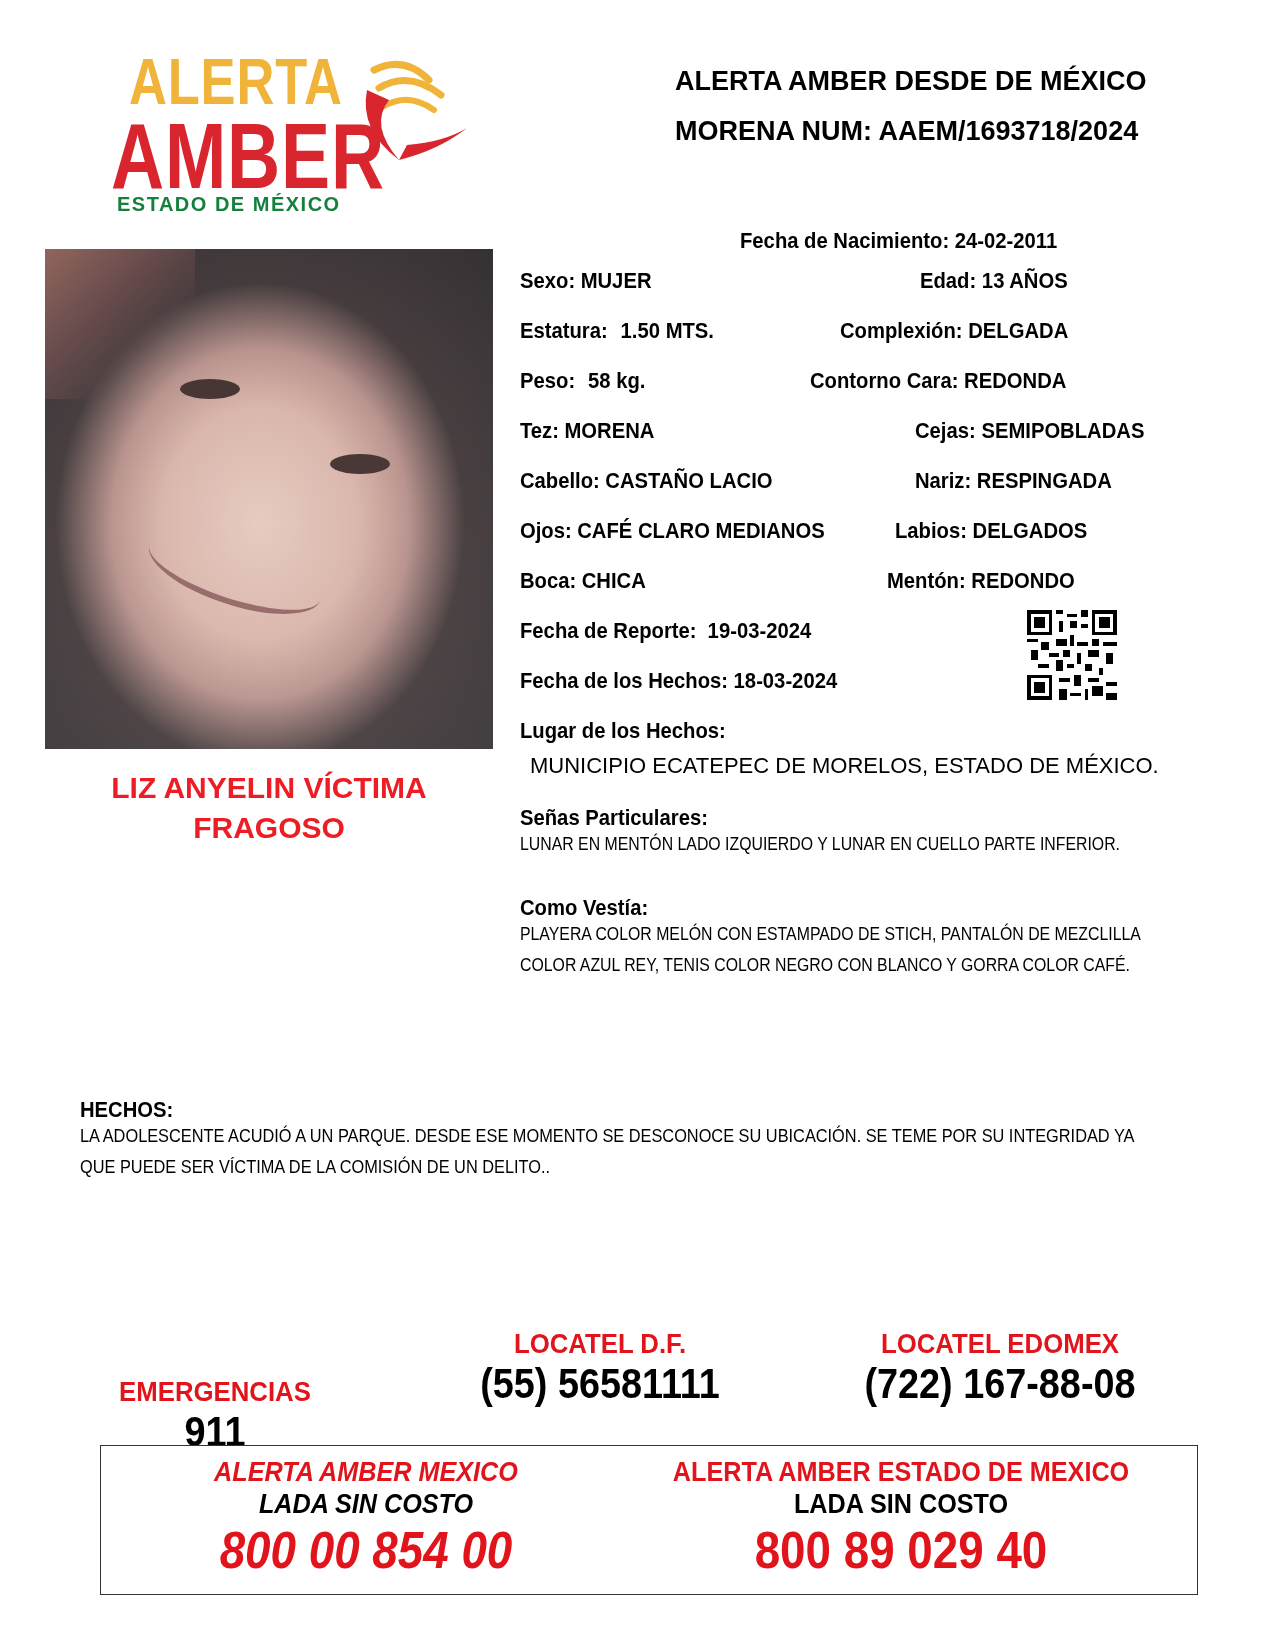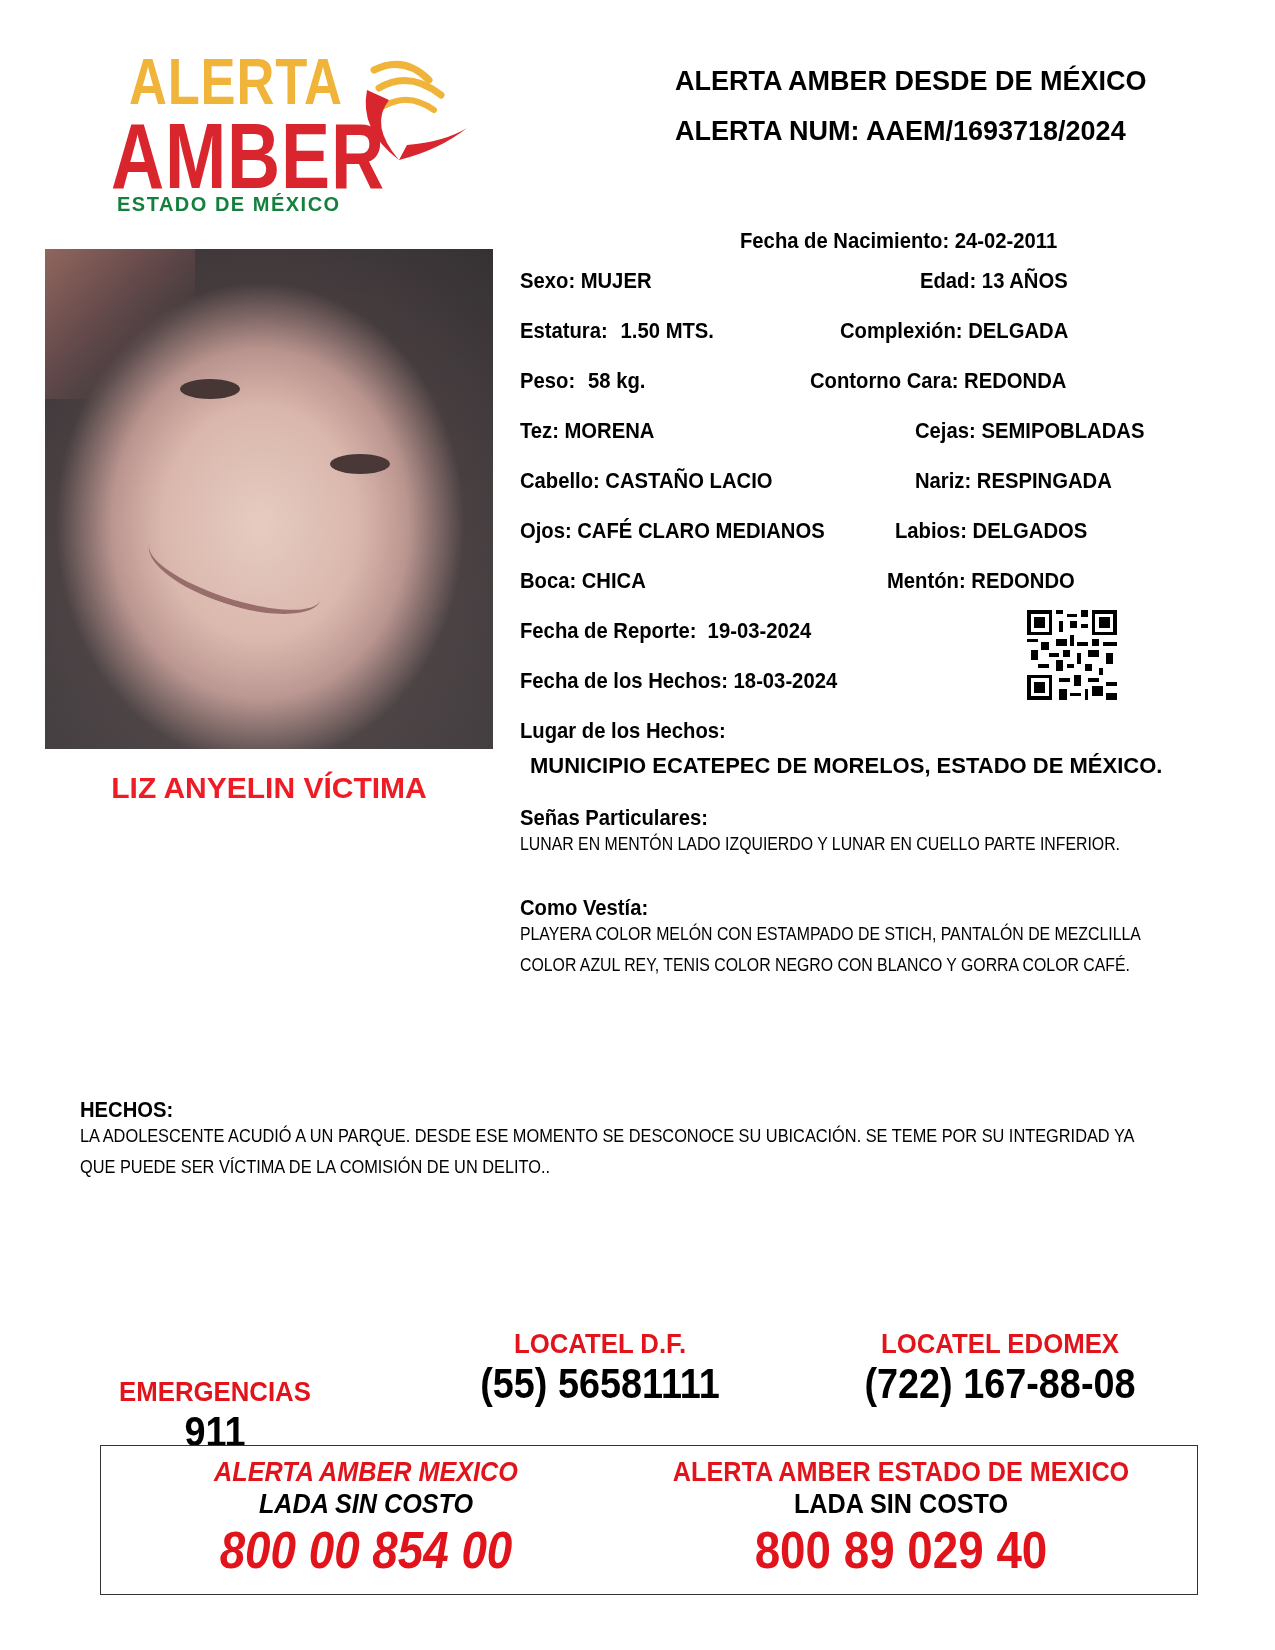--- a/index.html
+++ b/index.html
@@ -64,34 +64,35 @@
     <path d="M15 20 Q45 5 70 30" stroke="#f0b43a" stroke-width="7" fill="none" stroke-linecap="round"></path>
     <path d="M20 38 Q50 20 82 45" stroke="#f0b43a" stroke-width="7" fill="none" stroke-linecap="round"></path>
     <path d="M25 56 Q50 42 75 60" stroke="#f0b43a" stroke-width="6" fill="none" stroke-linecap="round"></path>
     <path d="M8 40 Q0 80 40 110 Q10 75 30 50 Z" fill="#d9262e"></path>
     <path d="M40 110 Q80 100 108 78 Q85 92 48 95 Z" fill="#d9262e"></path>
   </svg>
 </div>
 
 <div class="abs hdr hdr1">ALERTA AMBER DESDE DE MÉXICO</div>
 <div class="abs hdr hdr2">
-  <span>ALERTA NUM:</span>
+  <span>MORENA NUM:</span>
   <span>AAEM/1693718/2024</span>
 </div>
 
 <div class="abs photo">
   <div class="bg-tl"></div>
   <div class="eye" style="left:135px;top:130px;"></div>
   <div class="eye" style="left:285px;top:205px;"></div>
   <div class="smile"></div>
   <div class="fade"></div>
 </div>
 
 <div class="abs name">
   <div>LIZ ANYELIN VÍCTIMA</div>
+  <div>FRAGOSO</div>
 </div>
 
 <div class="abs fr" style="left:740px;top:228px;">
   <span>Fecha de Nacimiento:</span>
   <span>24-02-2011</span>
 </div>
 
 <div class="abs f" style="left:520px;top:268px;">
   <span>Sexo:</span><span class="v">MUJER</span>
 </div>
@@ -197,21 +198,21 @@
     <rect x="18" y="21" width="3" height="3"></rect>
       <rect x="22" y="20" width="3" height="1"></rect>
       <rect x="9" y="22" width="2" height="3"></rect>
     <rect x="12" y="23" width="3" height="1"></rect>
       <rect x="22" y="23" width="3" height="2"></rect>
       <rect x="16" y="22" width="1" height="3"></rect>
   </g>
 </svg>
 
 <div class="abs sec-title" style="left:520px;top:718px;">Lugar de los Hechos:</div>
-<div class="abs place" style="left:530px;top:753px;font-weight:bold;">MUNICIPIO ECATEPEC DE MORELOS, ESTADO DE MÉXICO.</div>
+<div class="abs place" style="left:530px;top:753px;">MUNICIPIO ECATEPEC DE MORELOS, ESTADO DE MÉXICO.</div>
 
 <div class="abs sec-title" style="left:520px;top:805px;">Señas Particulares:</div>
 <div class="abs para" style="left:520px;top:829px;">LUNAR EN MENTÓN LADO IZQUIERDO Y LUNAR EN CUELLO PARTE INFERIOR.</div>
 
 <div class="abs sec-title" style="left:520px;top:895px;">Como Vestía:</div>
 <div class="abs para" style="left:520px;top:919px;">PLAYERA  COLOR MELÓN CON ESTAMPADO DE STICH, PANTALÓN DE MEZCLILLA COLOR AZUL REY, TENIS  COLOR NEGRO CON BLANCO Y GORRA  COLOR CAFÉ.</div>
 
 <div class="abs hechos-title">HECHOS:</div>
 <div class="abs hechos-body">LA ADOLESCENTE ACUDIÓ A  UN PARQUE. DESDE ESE MOMENTO SE DESCONOCE SU UBICACIÓN. SE TEME POR SU INTEGRIDAD YA QUE PUEDE SER VÍCTIMA DE LA COMISIÓN DE UN DELITO..</div>
 

